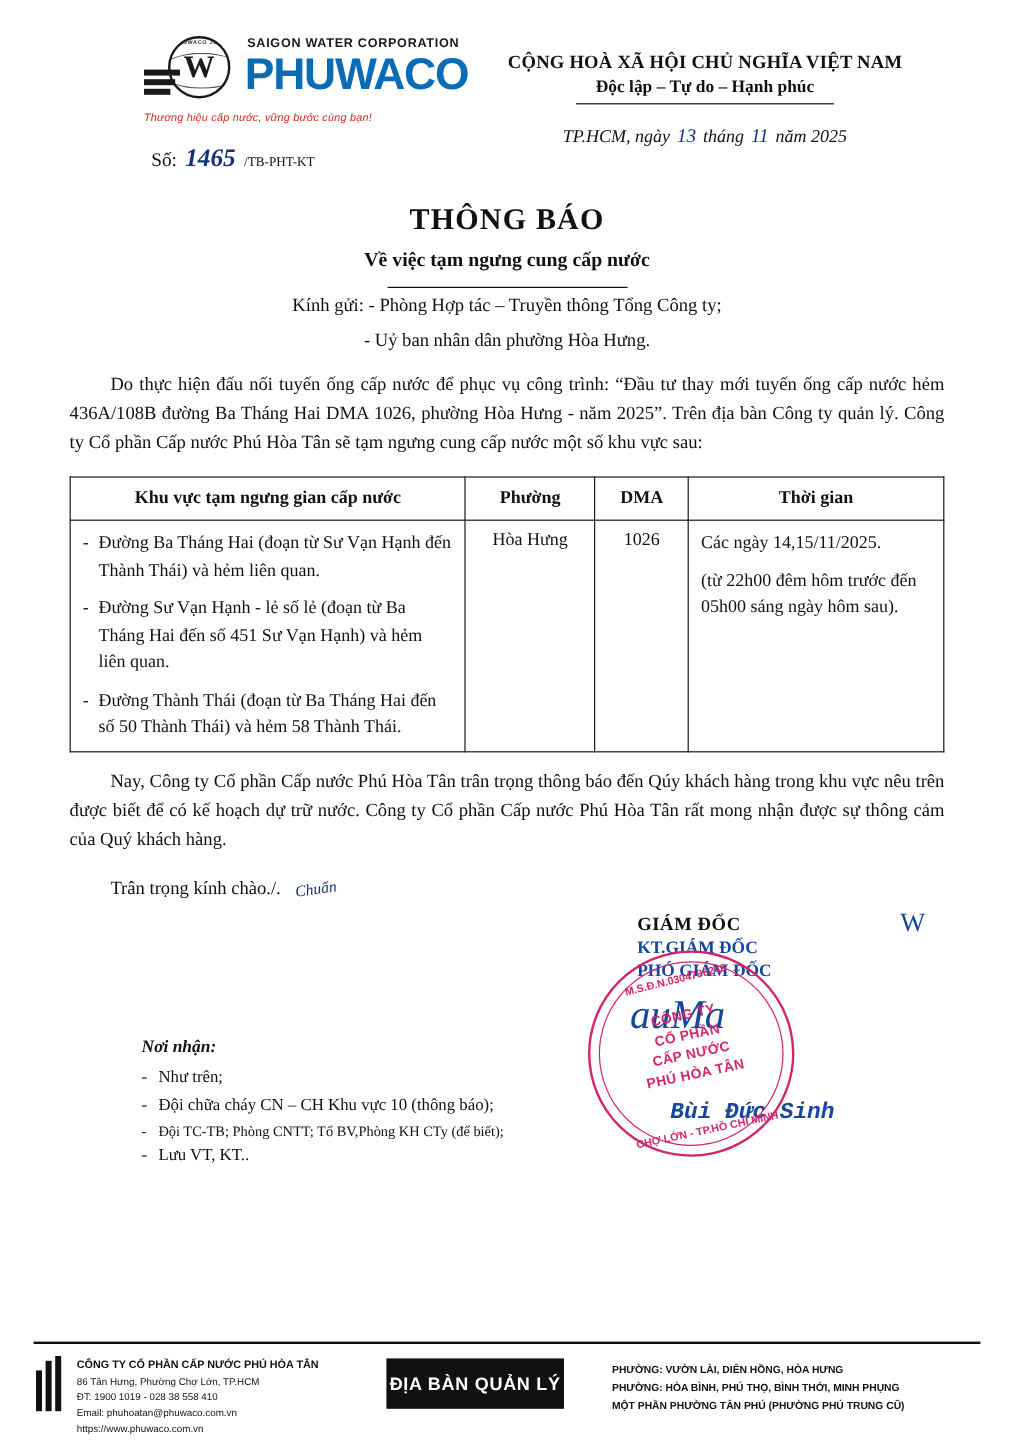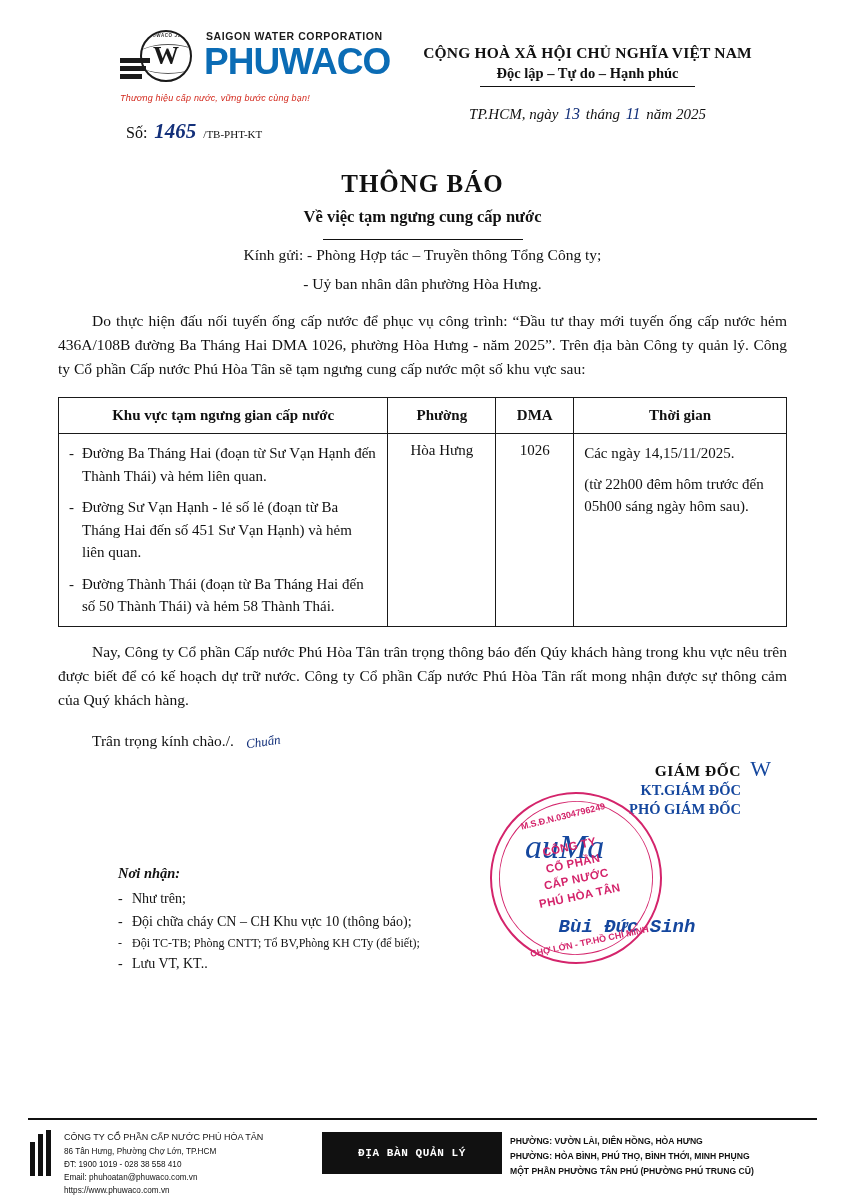--- a/index.html
+++ b/index.html
@@ -118,21 +118,21 @@
   .regards { padding: 0 58px; margin-top: 20px; font-size: 15.5px; position: relative; }
   .regards .indent { display: inline-block; padding-left: 34px; }
   .scribble {
     font-family: "Liberation Serif", serif; color: #13307a; font-style: italic;
     font-size: 13px; transform: rotate(-8deg); display: inline-block; margin-left: 8px;
   }
 
   
   .sign-area { position: relative; height: 215px; margin-top: 6px; }
   .sign-right {
-    position: absolute; right: 104px; top: 6px; text-align: right; width: 230px;
+    position: absolute; right: 84px; top: 6px; text-align: left; width: 230px;
   }
   .sign-right .l1 { font-size: 15.5px; font-weight: bold; letter-spacing: .5px; }
   .sign-right .l2 { font-size: 14.5px; font-weight: bold; color: #15479e; margin-top: 2px; }
   .sign-right .l3 { font-size: 14.5px; font-weight: bold; color: #15479e; margin-top: 2px; }
   .sign-name {
     position: absolute; right: 98px; top: 160px; width: 240px; text-align: center;
     font-family: Liberation Mono, monospace; font-style: italic; font-weight: bold;
     font-size: 19px; color: #15479e;
   }
   .sign-mark {
@@ -182,25 +182,25 @@
   .f-left { position: absolute; left: 30px; top: 12px; display: flex; }
   .f-bars { width: 26px; height: 46px; position: relative; }
   .f-bars i { position: absolute; bottom: 0; background: #111; width: 5px; }
   .f-bars i:nth-child(1) { left: 0; height: 34px; }
   .f-bars i:nth-child(2) { left: 8px; height: 42px; }
   .f-bars i:nth-child(3) { left: 16px; height: 46px; }
   .f-left-text {
     font-family: "Liberation Sans", sans-serif; font-size: 8.2px; line-height: 1.62;
     padding-left: 8px; color: #111;
   }
-  .f-left-text .b { font-weight: normal; font-size: 9px; }
+  .f-left-text .b { font-weight: bold; font-size: 9px; }
   .f-center {
-    position: absolute; left: 322px; top: 14px; width: 180px; height: 42px;
+    position: absolute; left: 322px; top: 14px; width: 148px; height: 42px;
     background: #111; color: #fff; display: flex; align-items: center; justify-content: center;
-    font-family: Liberation Mono, monospace; font-size: 11px; font-weight: bold; letter-spacing: .6px;
+    font-family: Liberation Sans, sans-serif; font-size: 15px; font-weight: bold; letter-spacing: .6px;
   }
   .f-right {
     position: absolute; left: 510px; top: 16px;
     font-family: "Liberation Sans", sans-serif; font-size: 8.6px; font-weight: bold;
     line-height: 1.72; color: #111;
   }
 </style>
 </head>
 <body>
 

